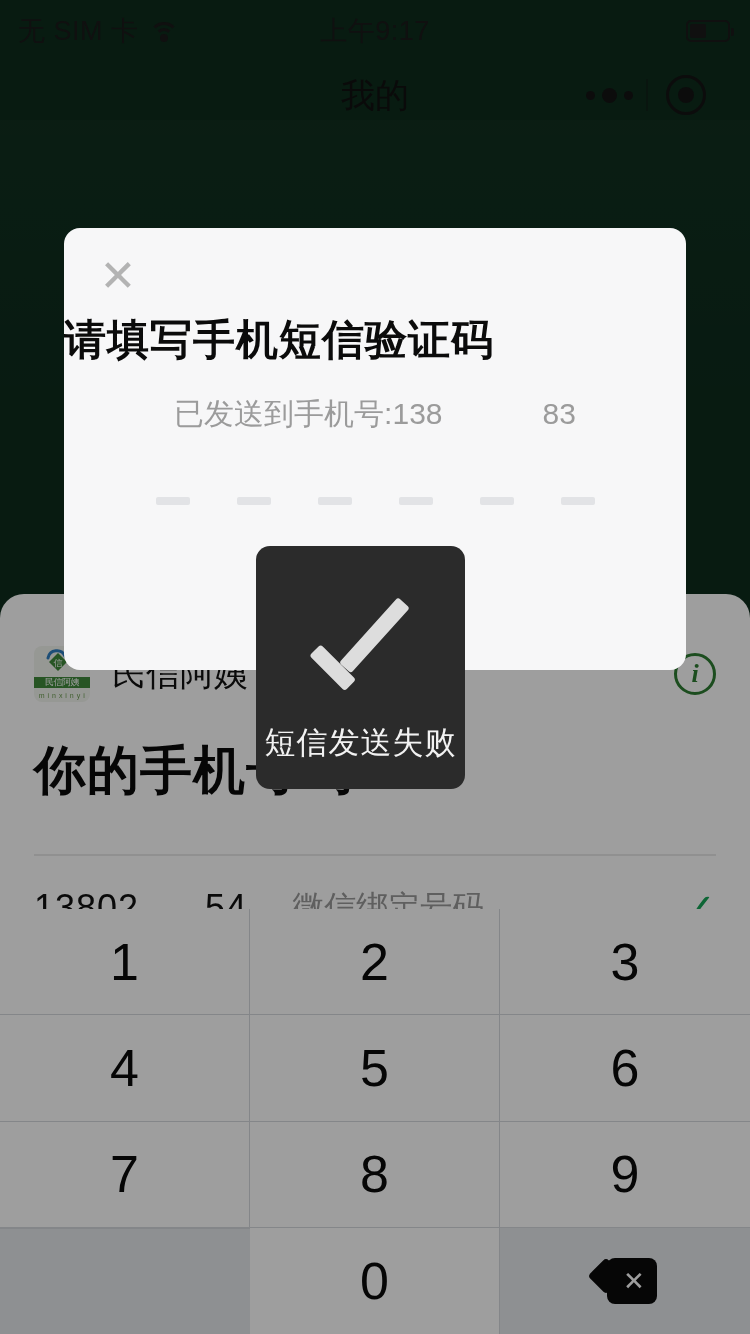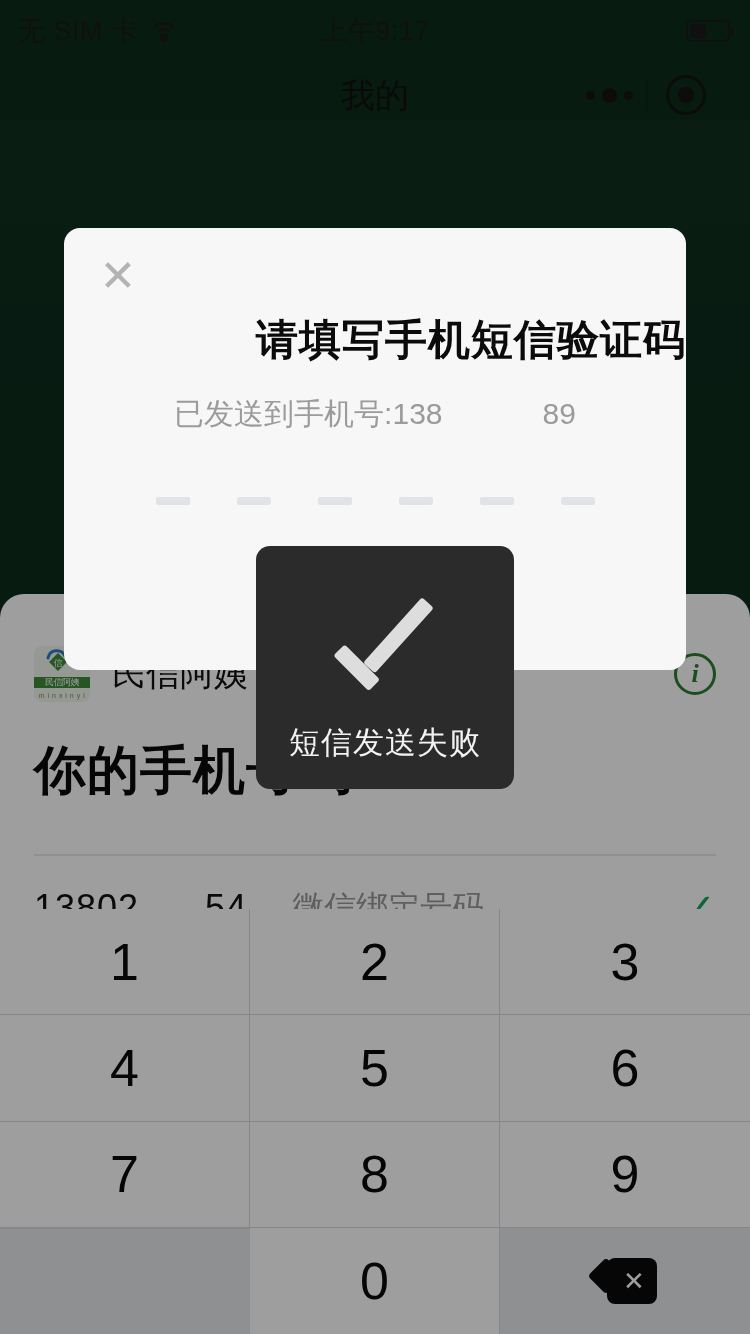--- a/index.html
+++ b/index.html
@@ -133,29 +133,29 @@
   
   .scrim{ position:absolute; inset:0; background:rgba(0,0,0,.38); z-index:10;}
   .sms-modal{
     position:absolute; left:64px; top:228px; width:622px; height:442px;
     background:#f7f7f8; border-radius:16px; z-index:11; overflow:hidden;
   }
   .sms-close{
     position:absolute; left:26px; top:20px; width:56px; height:56px;
     color:#b3b3b3; font-size:44px; line-height:56px; text-align:center; font-weight:300;
   }
-  .sms-title{ padding-top:84px; text-align:right; font-size:42px; color:#0b0b0b; font-weight:bold; letter-spacing:1px;}
+  .sms-title{ padding-top:84px; text-align:left; font-size:42px; color:#0b0b0b; font-weight:bold; letter-spacing:1px;}
   .sms-sub{ margin-top:26px; text-align:center; font-size:30px; color:#9b9b9b; white-space:pre;}
   .code-boxes{ margin-top:62px; display:flex; justify-content:center; gap:47px; }
   .code-cell{ width:34px; height:8px; background:#e2e3e6; border-radius:2px;}
   .resend{ margin-top:72px; text-align:center; font-size:34px; color:#d6d6d6;}
 
   
   .toast{
-    position:absolute; left:256px; top:546px; width:258px; height:243px;
+    position:absolute; left:256px; top:546px; width:209px; height:243px;
     background:#2b2b2b; border-radius:14px; z-index:20;
     display:flex; flex-direction:column; align-items:center; justify-content:flex-start;
   }
   .toast .tick{
     margin-top:38px; width:120px; height:120px; position:relative;
   }
   .toast .tick i{ position:absolute; background:#ddd; border-radius:3px; display:block;}
   .toast .tick i:nth-child(1){ left:14px; top:58px; width:50px; height:16px;
                                transform:rotate(45deg); transform-origin:left center;}
   .toast .tick i:nth-child(2){ left:44px; top:76px; width:88px; height:16px;
@@ -247,21 +247,21 @@
           <span class="x">✕</span>
         </span>
       </div>
     </div>
 
   <div class="scrim"></div>
 
   <div class="sms-modal">
     <div class="sms-close">✕</div>
     <div class="sms-title">请填写手机短信验证码</div>
-    <div class="sms-sub">已发送到手机号:138            89</div>
+    <div class="sms-sub">已发送到手机号:138            83</div>
     <div class="code-boxes" id="code-boxes">
         <span class="code-cell"></span>
         <span class="code-cell"></span>
         <span class="code-cell"></span>
         <span class="code-cell"></span>
         <span class="code-cell"></span>
         <span class="code-cell"></span>
       </div>
     <div class="resend">59s可重发</div>
   </div>

